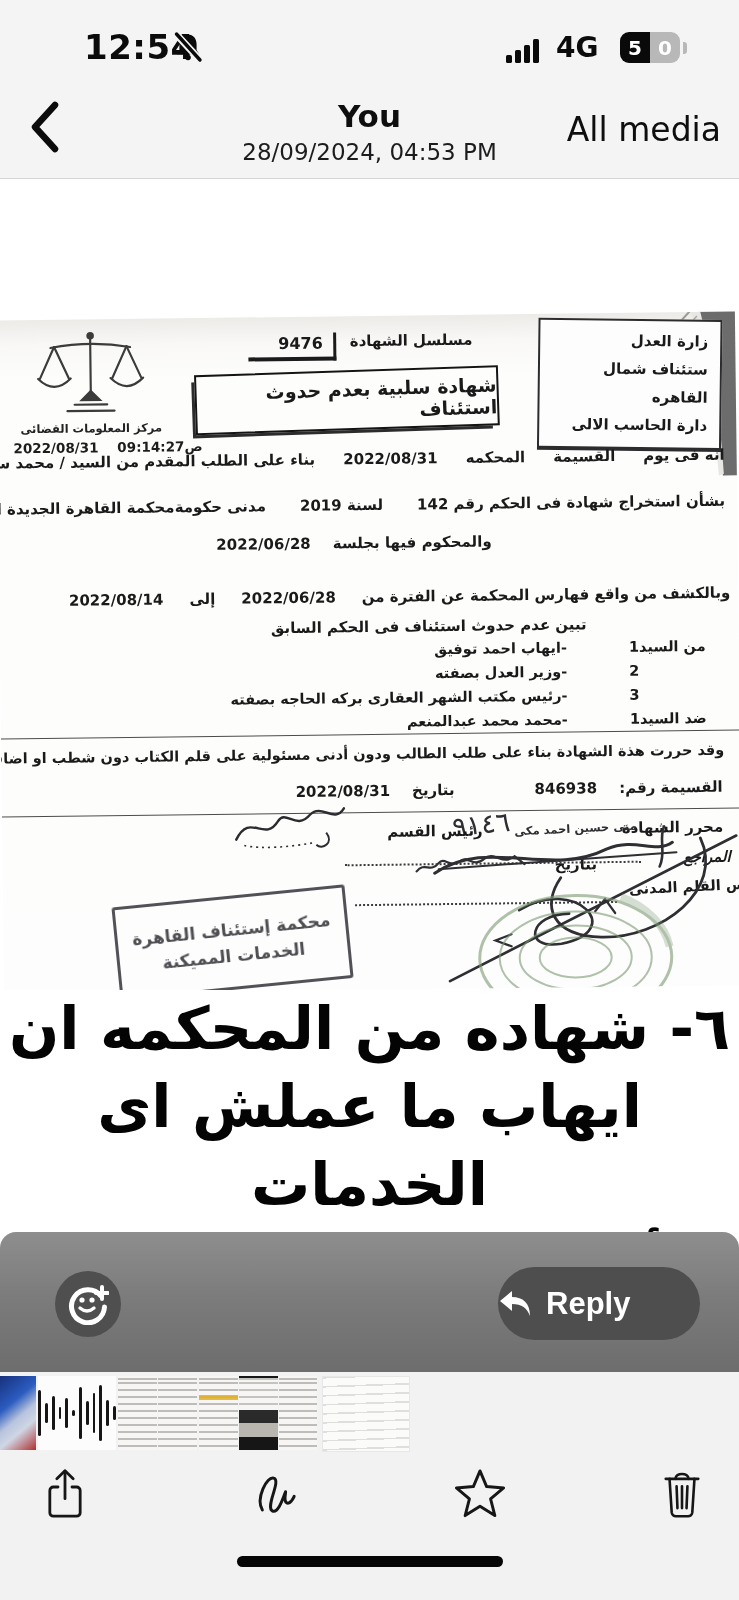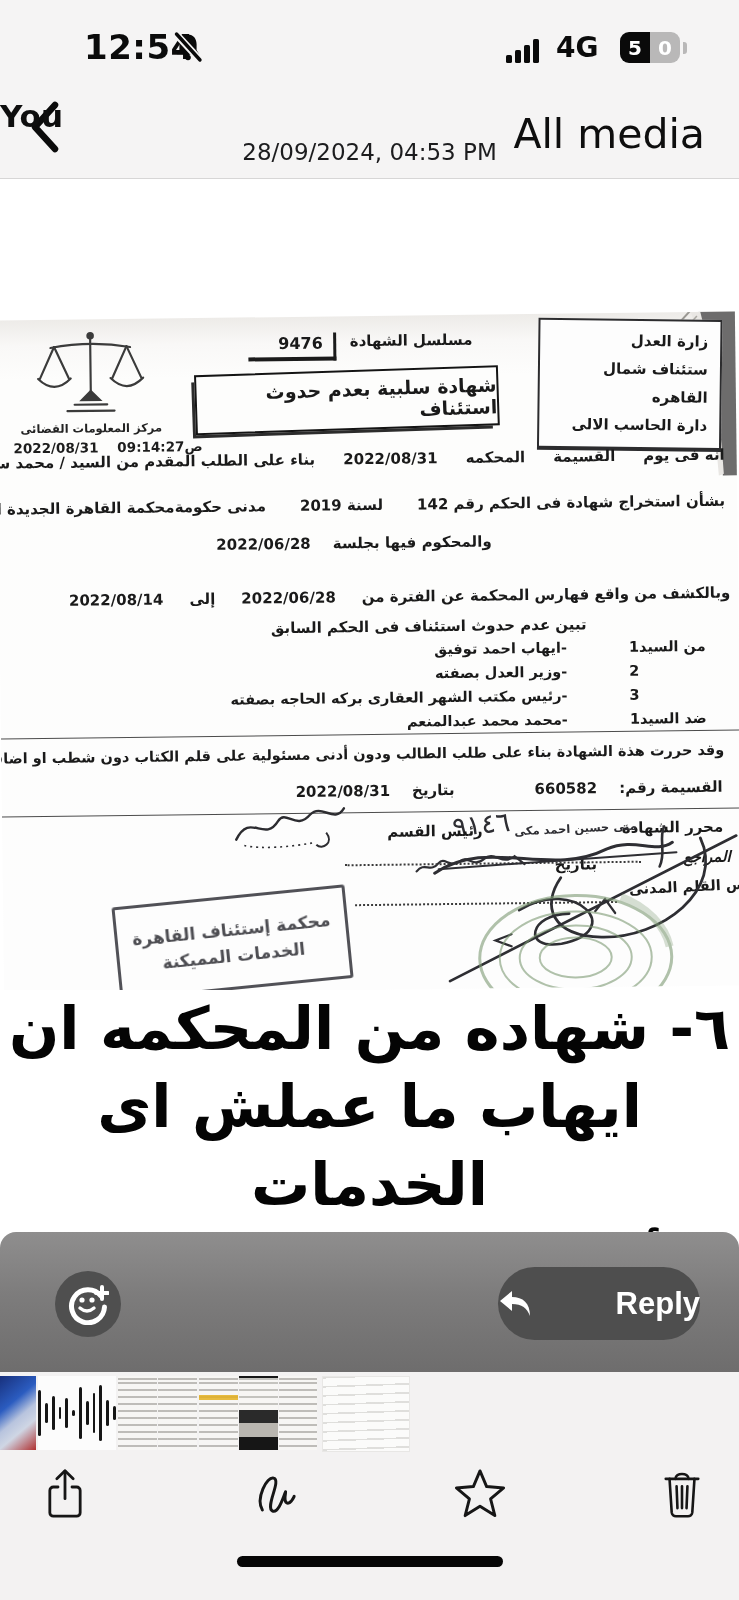--- a/index.html
+++ b/index.html
@@ -11,23 +11,23 @@
   .sb-time{position:absolute;left:84px;top:27px;font-size:34px;font-weight:700;color:#0b0b0b;letter-spacing:.5px;}
   .sb-bell{position:absolute;left:172px;top:31px;}
   .sb-signal{position:absolute;left:506px;top:38px;}
   .sb-net{position:absolute;left:556px;top:31px;font-size:28px;font-weight:600;color:#0b0b0b;}
   .sb-batt{position:absolute;left:620px;top:32px;width:60px;height:31px;border-radius:9px;overflow:hidden;display:flex;}
   .sb-batt .bhalf{width:50%;display:flex;align-items:center;justify-content:center;color:#fff;font-size:20px;font-weight:700;}
   .bhalf.full{background:#0a0a0a;}
   .bhalf.empty{background:#b9b8b8;}
   .sb-batt-nub{position:absolute;left:683px;top:42px;width:4px;height:12px;border-radius:0 3px 3px 0;background:#b9b8b8;}
   .back-btn{position:absolute;left:22px;top:96px;width:44px;height:62px;display:flex;align-items:center;justify-content:center;cursor:pointer;}
-  .nav-title{position:absolute;left:0;top:98px;width:739px;font-size:31px;font-weight:700;color:#0e0e0e;}
+  .nav-title{position:absolute;left:0;top:98px;width:739px;text-align:center;font-size:31px;font-weight:700;color:#0e0e0e;}
   .nav-sub{position:absolute;left:0;top:139px;width:739px;text-align:center;font-size:23px;font-weight:400;color:#1c1c1e;}
-  .all-media{position:absolute;right:34px;top:110px;font-size:41px;font-weight:500;color:#0e0e0e;cursor:pointer;margin-left:8px;}
+  .all-media{position:absolute;right:18px;top:110px;font-size:33px;font-weight:500;color:#0e0e0e;cursor:pointer;margin-left:8px;}
 
   
   .photo{position:absolute;left:0;top:179px;width:739px;height:811px;background:#ffffff;}
   .doc{position:absolute;left:0;top:137px;width:739px;height:674px;transform:rotate(-0.7deg);overflow:hidden;
        background:linear-gradient(180deg,#edebe8 0px,#f9f8f7 26px,#fdfdfc 60px,#fdfdfd 100%);color:#1a1a1a;}
   .doc *{box-sizing:border-box;}
   .fold{position:absolute;right:-4px;top:-6px;}
   .agency-box{position:absolute;right:14px;top:6px;width:184px;padding:6px 12px 8px 8px;border:2px solid #2c2c2e;border-bottom-width:4px;
       transform:rotate(1.4deg);direction:rtl;text-align:right;font-size:15px;font-weight:700;line-height:28px;background:#fdfdfd;}
   .serial{position:absolute;left:252px;top:16px;direction:rtl;display:flex;align-items:flex-start;gap:14px;font-size:15px;font-weight:700;}
@@ -57,21 +57,21 @@
   
   .caption{position:absolute;left:0;top:990px;width:739px;height:242px;background:#fff;direction:rtl;text-align:center;}
   .caption div{font-size:59px;line-height:78px;font-weight:800;color:#040404;letter-spacing:0;}
 
   
   .overlay{position:absolute;left:0;top:1232px;width:739px;height:140px;border-radius:16px 16px 0 0;
       background:linear-gradient(180deg,#8f8e8e 0%,#7d7c7c 45%,#6e6d6d 100%);}
   .sticker-btn{position:absolute;left:55px;top:39px;width:66px;height:66px;border-radius:50%;background:#4f4f4f;
       display:flex;align-items:center;justify-content:center;cursor:pointer;}
   .reply-btn{position:absolute;right:39px;top:35px;width:202px;height:73px;border-radius:37px;background:#4e4e4e;
-      display:flex;align-items:center;justify-content:space-between;gap:31px;cursor:pointer;}
+      display:flex;align-items:center;justify-content:flex-start;gap:14px;cursor:pointer;}
   .reply-btn span{color:#fff;font-size:31px;font-weight:700;font-family:"Liberation Sans",sans-serif;}
 
   
   .footer{position:absolute;left:0;top:1372px;width:739px;height:228px;background:#f3f2f2;}
   .thumb{position:absolute;top:4px;height:74px;cursor:pointer;}
   .t-image{left:0;width:36px;background:linear-gradient(140deg,#18307c 0%,#2b5cc0 35%,#b8c4de 55%,#cfd6e4 70%,#b03030 100%);}
   .t-audio{left:38px;width:78px;background:#fcfcfc;display:flex;align-items:center;justify-content:center;gap:4px;}
   .t-audio i{display:block;width:6px;border-radius:3px;background:#161616;}
   .t-doc{background:#f7f6f4;background-image:repeating-linear-gradient(180deg,rgba(120,118,112,.45) 0 2px,rgba(255,255,255,0) 2px 7px);background-position:0 6px;}
   .t-doc.hl{background-image:linear-gradient(180deg,rgba(0,0,0,0) 0 18%,rgba(228,176,32,.85) 18% 24%,rgba(0,0,0,0) 24%),repeating-linear-gradient(180deg,rgba(120,118,112,.45) 0 2px,rgba(255,255,255,0) 2px 7px);}
@@ -218,21 +218,21 @@
 
       <div class="hrule" style="top:418px;"></div>
 
       <div class="drow" style="right:16px;left:14px;top:430px;justify-content:space-between;font-size:14.5px;">
         <span>وقد حررت هذة الشهادة بناء على طلب الطالب ودون أدنى مسئولية على قلم الكتاب دون شطب او اضافة بعد سداد الرسم المقرر</span>
 
       </div>
 
       <div class="drow" style="right:18px;top:466px;gap:22px;">
         <span>القسيمة رقم:</span>
-        <span>660582</span>
+        <span>846938</span>
         <span style="width:36px;"></span>
         <span>بتاريخ</span>
         <span>2022/08/31</span>
       </div>
 
       <div class="hrule" style="top:496px;"></div>
 
       <div class="sig-label" style="right:18px;top:506px;">محرر الشهادة</div>
       <div class="hand" style="left:512px;top:508px;font-size:11.5px;font-weight:600;transform:rotate(-2deg);">منى حسين احمد مكى</div>
       <div class="hand" style="left:450px;top:494px;font-size:27px;transform:rotate(-5deg);">٩١٤٦</div>

